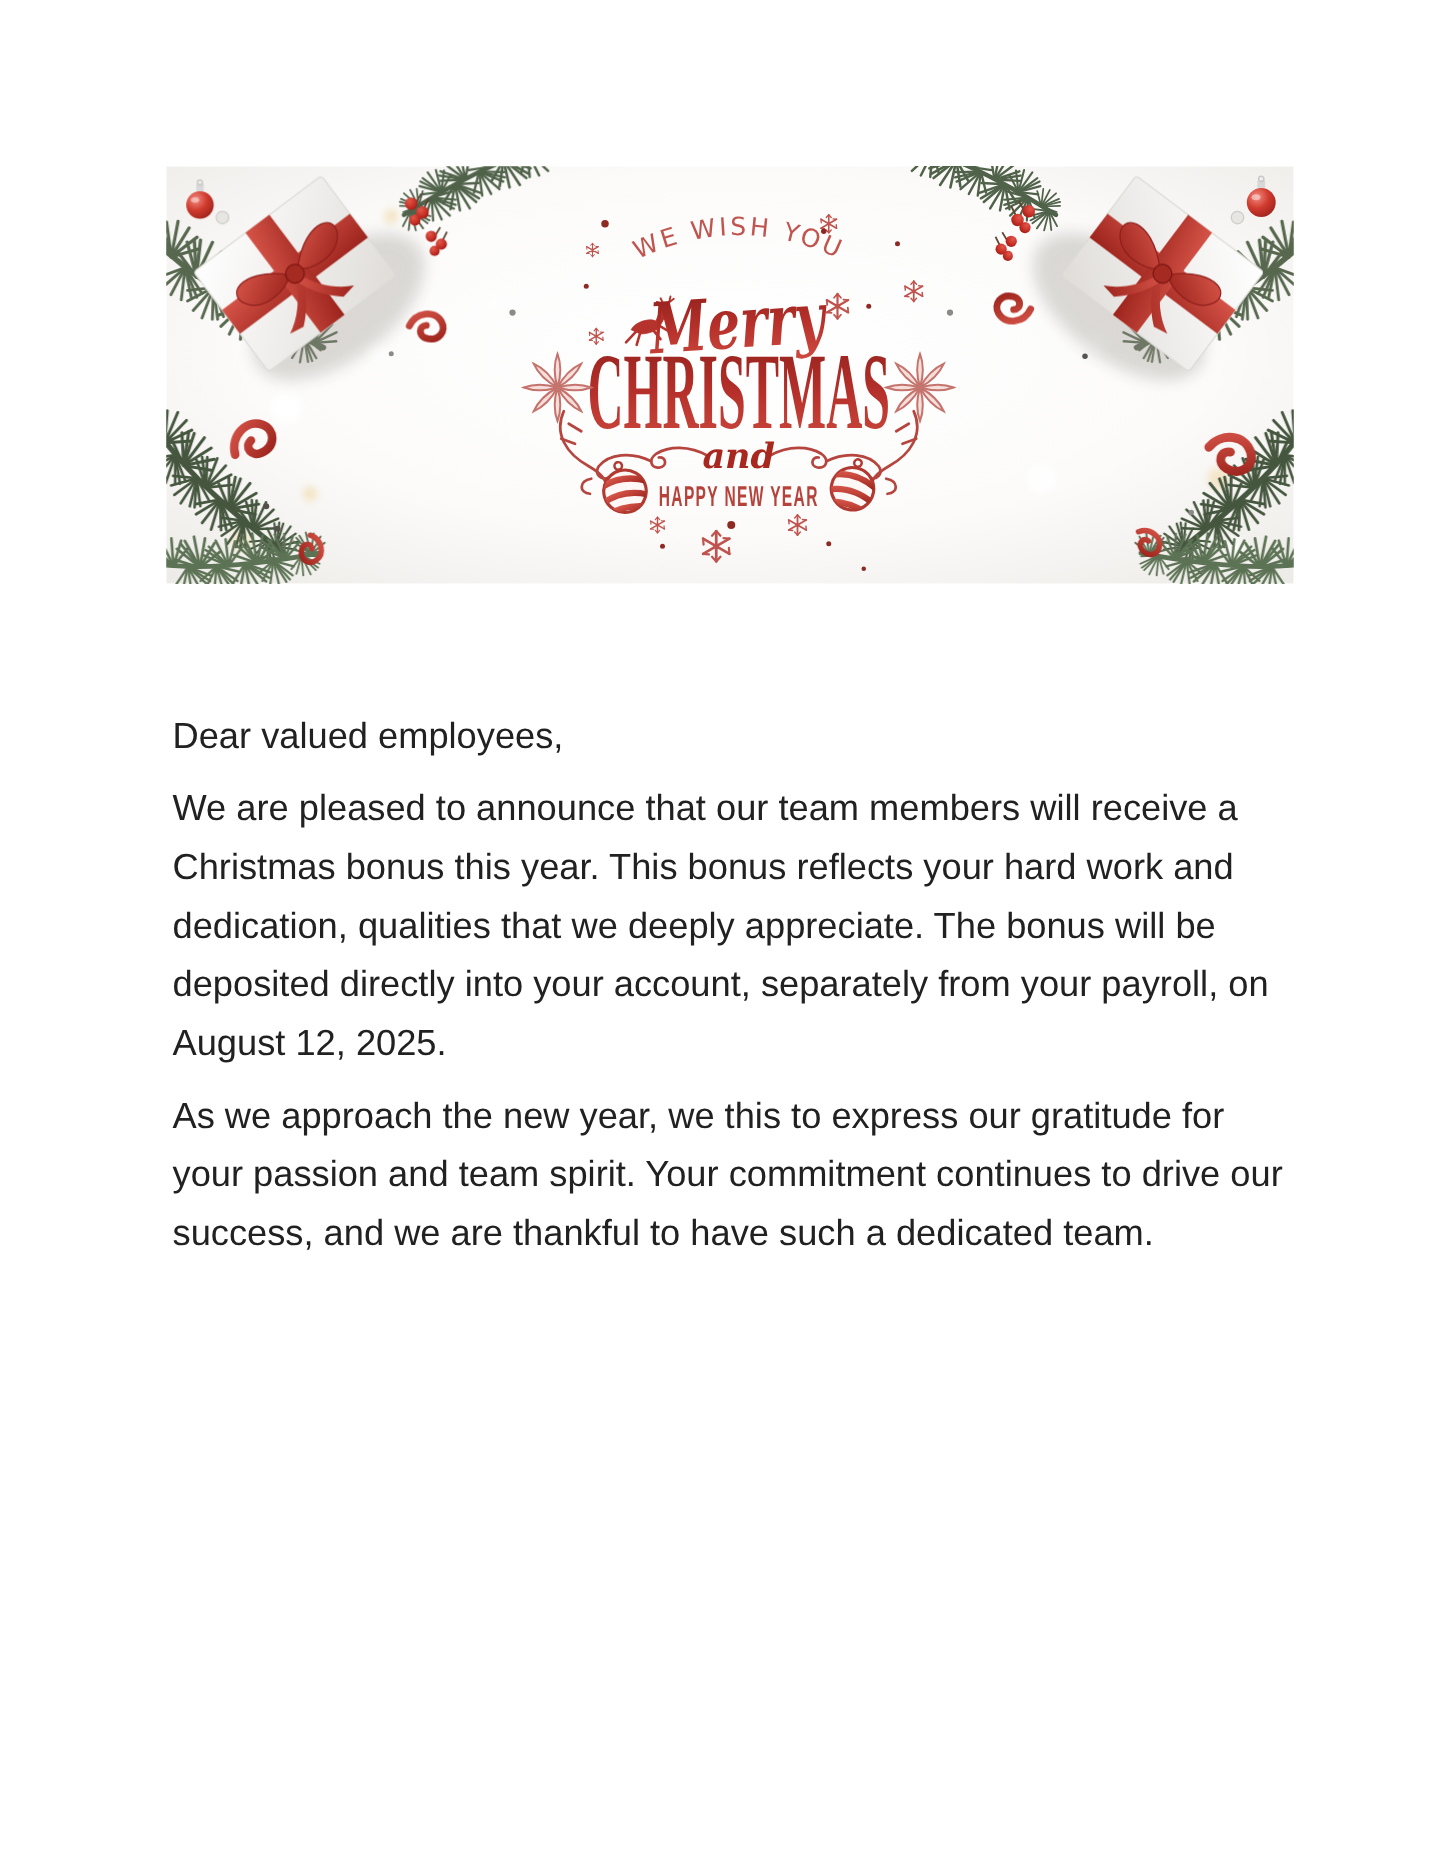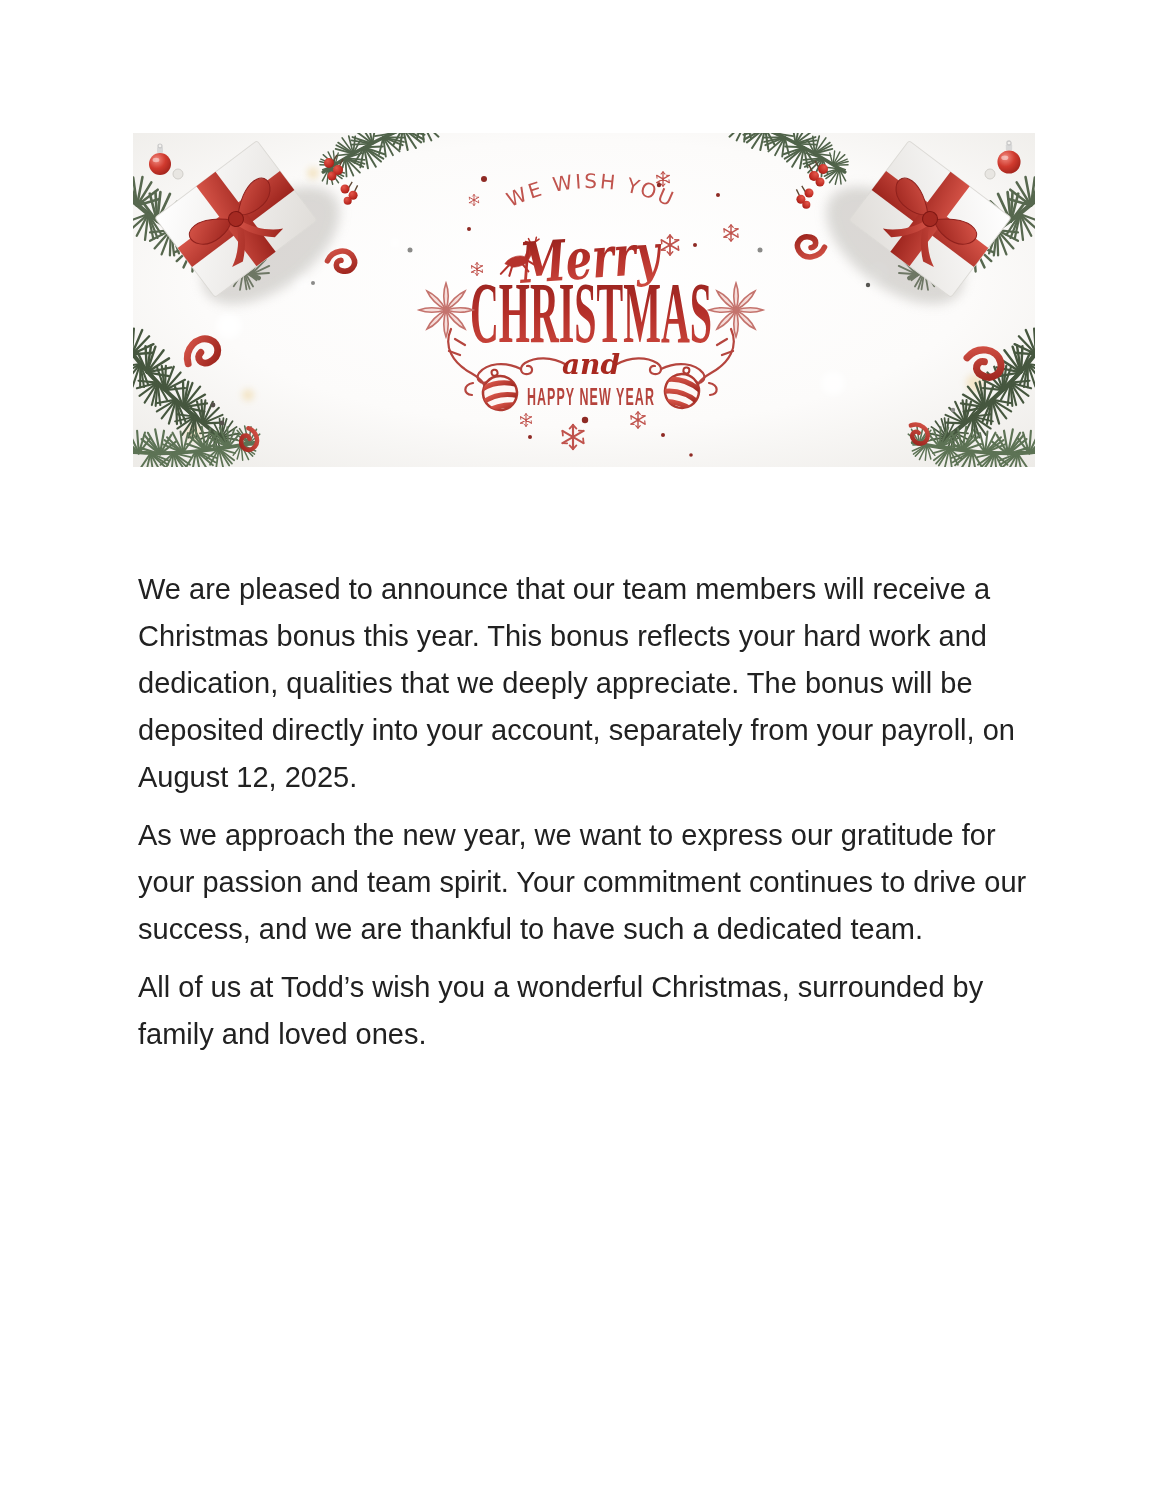--- a/index.html
+++ b/index.html
@@ -269,18 +269,18 @@
           <circle cx="735" cy="152" r="2.2" fill="#555550"></circle>
           <circle cx="820" cy="277" r="2.2" fill="#8a8a88"></circle>
           <circle cx="80" cy="272" r="2.4" fill="#55504b"></circle>
           <circle cx="89" cy="290" r="2.4" fill="#55504b"></circle>
         </g>
       </g>
     </svg>
   </div>
 
   <div class="letter">
+    <p>Dear valued employees,</p>
     <p>We are pleased to announce that our team members will receive a Christmas bonus this year. This bonus reflects your hard work and dedication, qualities that we deeply appreciate. The bonus will be deposited directly into your account, separately from your payroll, on August 12, 2025.</p>
-    <p>As we approach the new year, we want to express our gratitude for your passion and team spirit. Your commitment continues to drive our success, and we are thankful to have such a dedicated team.</p>
-    <p>All of us at Todd’s wish you a wonderful Christmas, surrounded by family and loved ones.</p>
+    <p>As we approach the new year, we this to express our gratitude for your passion and team spirit. Your commitment continues to drive our success, and we are thankful to have such a dedicated team.</p>
   </div>
 
 </div>
 
 </body></html>

